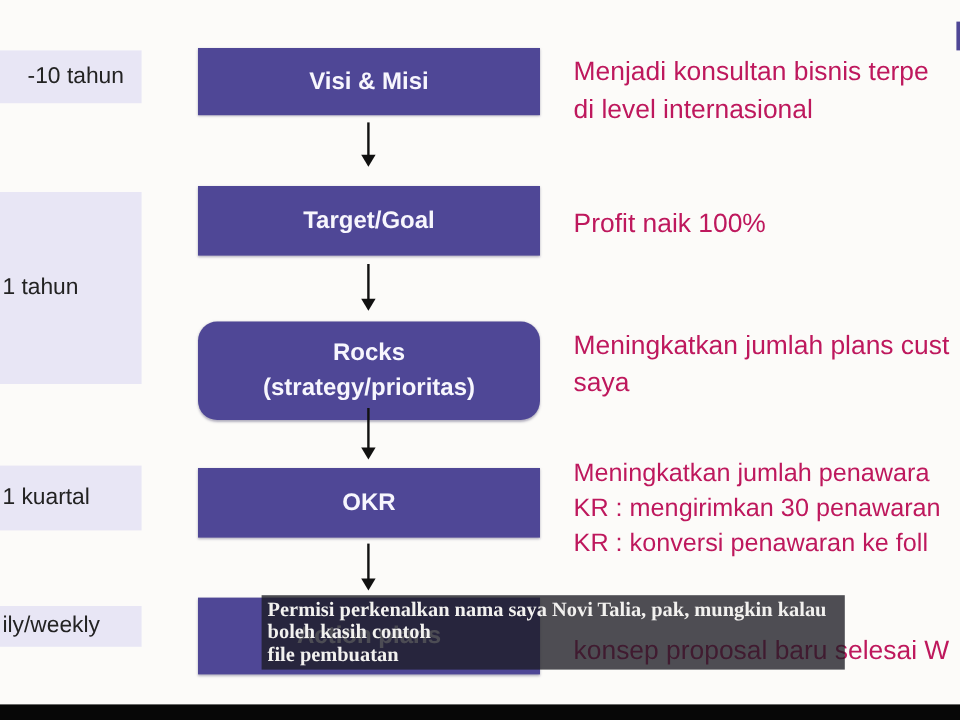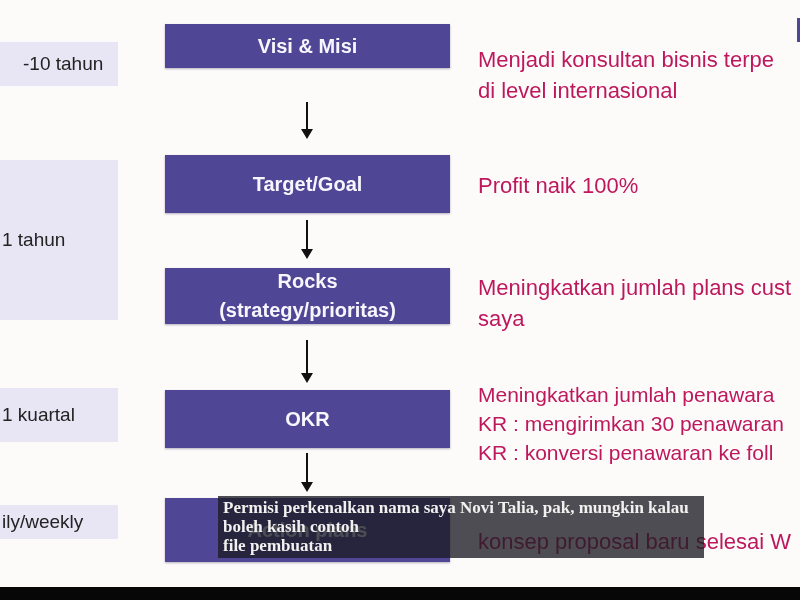--- a/index.html
+++ b/index.html
@@ -33,23 +33,23 @@
     background:#4f4796;
     color:#f7f6fd;
     display:flex;flex-direction:column;
     align-items:center;justify-content:center;
     font-weight:bold;
     font-size:20px;
     text-align:center;
     box-shadow:0 1px 2px rgba(40,35,80,0.35);
     line-height:1.45;
   }
-  .n1{top:24px;height:44px;}
+  .n1{top:40px;height:56px;}
   .n2{top:155px;height:58px;}
-  .n3{top:268px;height:56px;}
+  .n3{top:268px;height:82px;border-radius:16px;}
   .n4{top:390px;height:58px;}
   .n5{top:498px;height:64px;}
   
   .arrow{
     position:absolute;
     left:306px;width:2px;
     background:#111;
   }
   .arrow::after{
     content:"";

